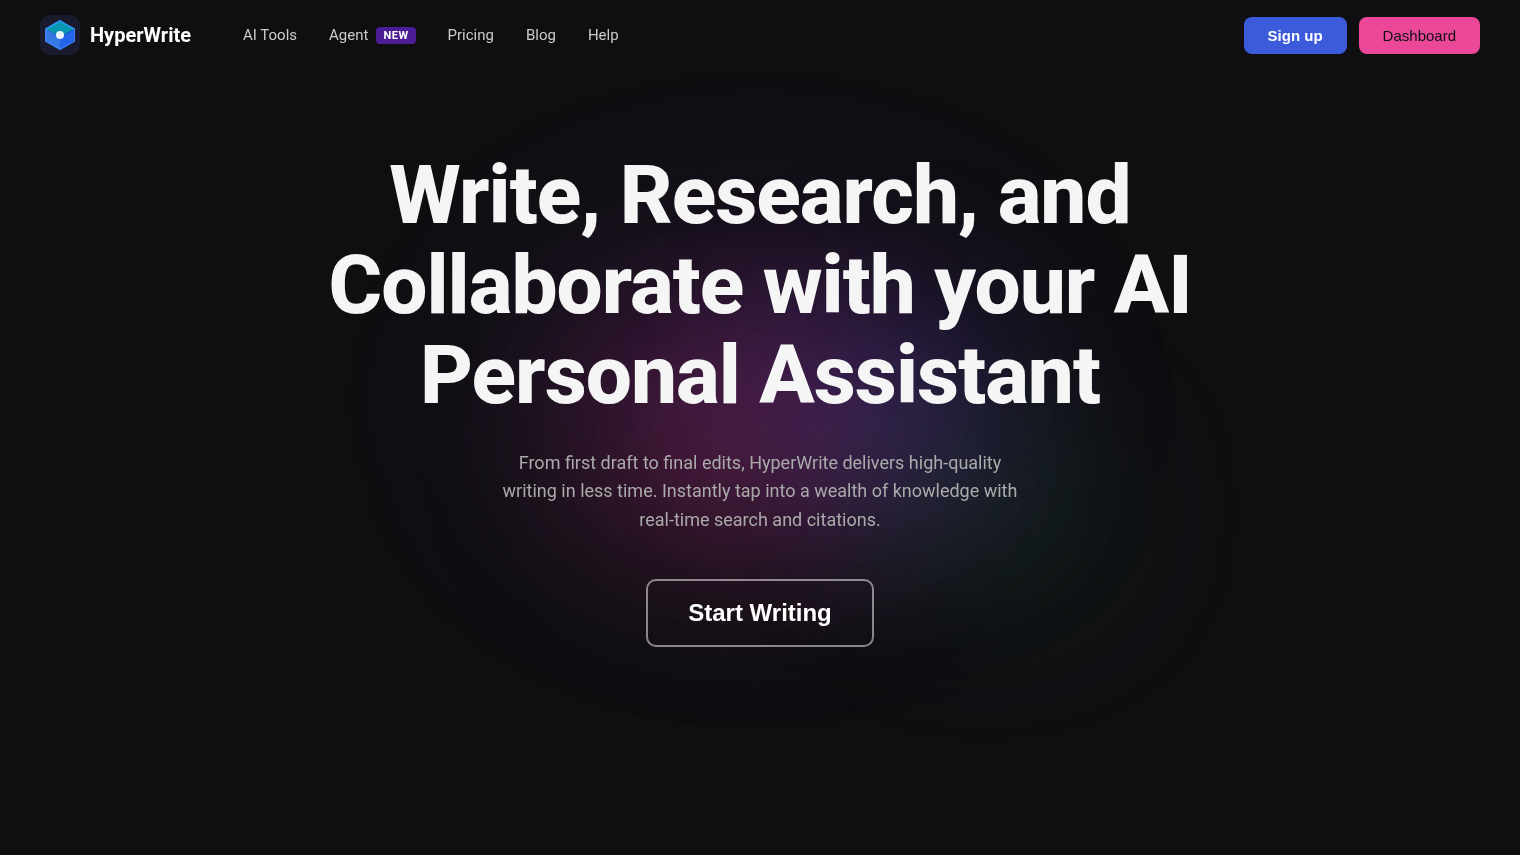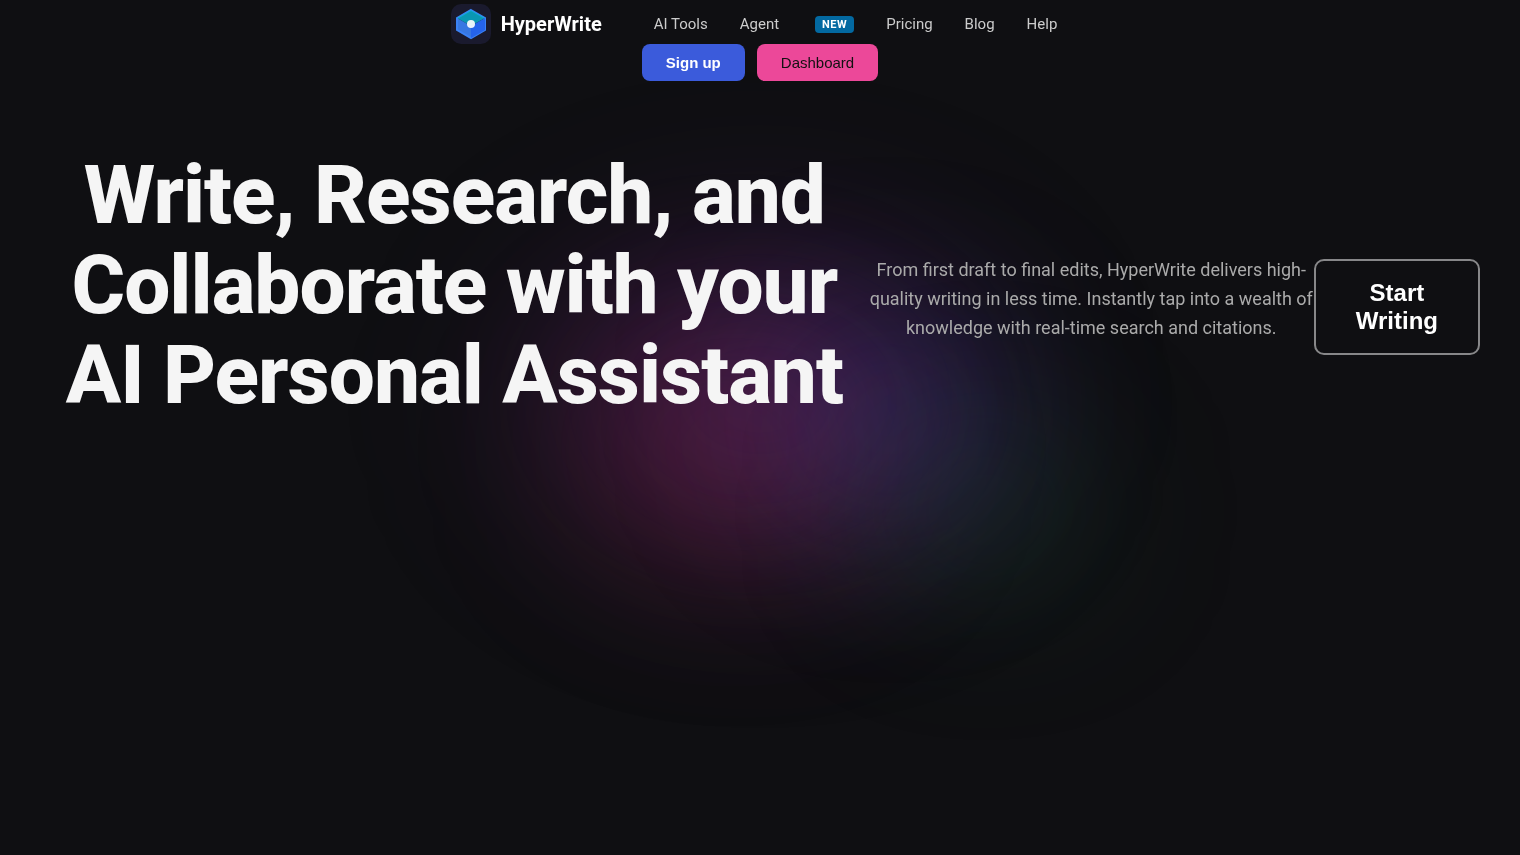--- a/index.html
+++ b/index.html
@@ -16,25 +16,24 @@
       color: #ffffff;
       overflow: hidden;
       position: relative;
     }
 
     
     .navbar {
       display: flex;
       align-items: center;
       justify-content: space-between;
-      padding: 4px 40px;
+      padding: 16px 40px;
       height: 70px;
       position: relative;
       z-index: 10;
-      flex-direction: column;
     }
 
     .navbar-left {
       display: flex;
       align-items: center;
       gap: 40px;
     }
 
     .logo-area {
       display: flex;
@@ -67,28 +66,27 @@
       padding: 8px 12px;
       border-radius: 6px;
       cursor: pointer;
       display: flex;
       align-items: center;
       gap: 8px;
       text-align: center;
     }
 
     .new-badge {
-      background-color: #0369a1;
+      background-color: #4c1d95;
       color: #ffffff;
       font-size: 11px;
       font-weight: 700;
       padding: 2px 7px;
       border-radius: 4px;
       letter-spacing: 0.5px;
-      margin-left: 28px;
     }
 
     .navbar-right {
       display: flex;
       align-items: center;
       gap: 12px;
       justify-content: flex-end;
     }
 
     .btn-signup {
@@ -162,21 +160,21 @@
       background: radial-gradient(ellipse, rgba(40, 160, 80, 0.25) 0%, transparent 70%);
       top: 400px;
       left: 55%;
     }
 
     
     .hero {
       position: relative;
       z-index: 5;
       display: flex;
-      flex-direction: row;
+      flex-direction: column;
       align-items: center;
       justify-content: center;
       text-align: center;
       padding: 80px 40px 0;
     }
 
     .hero-title {
       font-size: 82px;
       font-weight: 800;
       line-height: 1.1;

